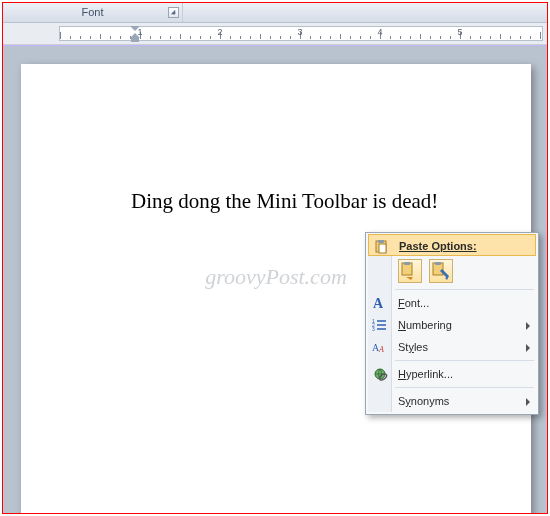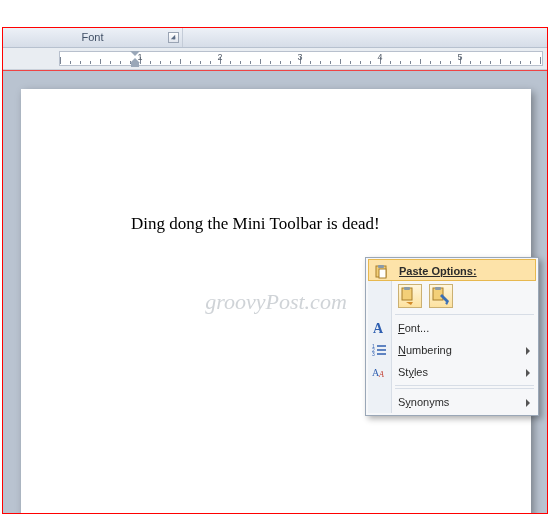--- a/index.html
+++ b/index.html
@@ -10,22 +10,21 @@
     background: #fff;
     width: 550px;
     height: 516px;
     overflow: hidden;
     position: relative;
   }
   .frame {
     position: absolute;
     top:2px; left:2px; right:2px; bottom:2px;
     border:1px solid #f00;
-    background:#ef4444;
-    margin-top:25px;
+    background:#c4b5fd;
   }
   .ribbon-groups {
     display:flex;
     height:20px;
     background:linear-gradient(#edf1f7,#d6dde8);
     border-bottom:1px solid #b7c1cf;
   }
   .rg {
     position:relative;
     flex:0 0 auto;
@@ -88,21 +87,21 @@
     overflow:hidden;
   }
   .page{
     position:absolute;left:18px;right:16px;top:18px;bottom:-4px;
     background:#fff;
     box-shadow:3px 3px 8px rgba(0,0,0,.35);
   }
   .doc-text{
     position:absolute;left:110px;top:125px;
     font-family:"Times New Roman",serif;
-    font-size:17px;color:#000;
+    font-size:21px;color:#000;
   }
   .watermark{
     position:absolute;left:50%;top:200px;transform:translateX(-50%);
     font-family:Georgia,serif;font-style:italic;font-size:22px;
     color:#cfd3d7;pointer-events:none;
     text-shadow:0 1px 0 #fff;
   }
   .ctx{
     position:absolute;left:344px;top:168px;width:174px;
     background:#f6f7f9;
@@ -292,20 +291,30 @@
                 <text x="0" y="12" font-size="10" fill="#2f5fb0" font-family="Times New Roman">A</text>
                 <text x="7" y="13" font-size="8" fill="#c0392b" font-family="Times New Roman" font-style="italic">A</text>
               </svg>
           </span>
           <span>St<span class="u">y</span>les</span>
           <span class="arrow"></span>
         </div>
 
         <div class="sep"></div>
 
+        <div class="mi">
+          <span class="icon">
+            <svg viewBox="0 0 16 16">
+                <circle cx="8" cy="8" r="5" fill="#6fae6f" stroke="#2f6f2f"></circle>
+                <path d="M3 8h10M8 3c2 3 2 7 0 10M8 3c-2 3-2 7 0 10" stroke="#2f6f2f" fill="none" stroke-width=".8"></path>
+                <ellipse cx="11" cy="11" rx="4" ry="2.3" transform="rotate(-35 11 11)" fill="none" stroke="#555" stroke-width="1.4"></ellipse>
+              </svg>
+          </span>
+          <span><span class="u">H</span>yperlink...</span>
+        </div>
 
         <div class="sep"></div>
 
 
         <div class="mi">
           <span>S<span class="u">y</span>nonyms</span>
           <span class="arrow"></span>
         </div>
 
       </div>

